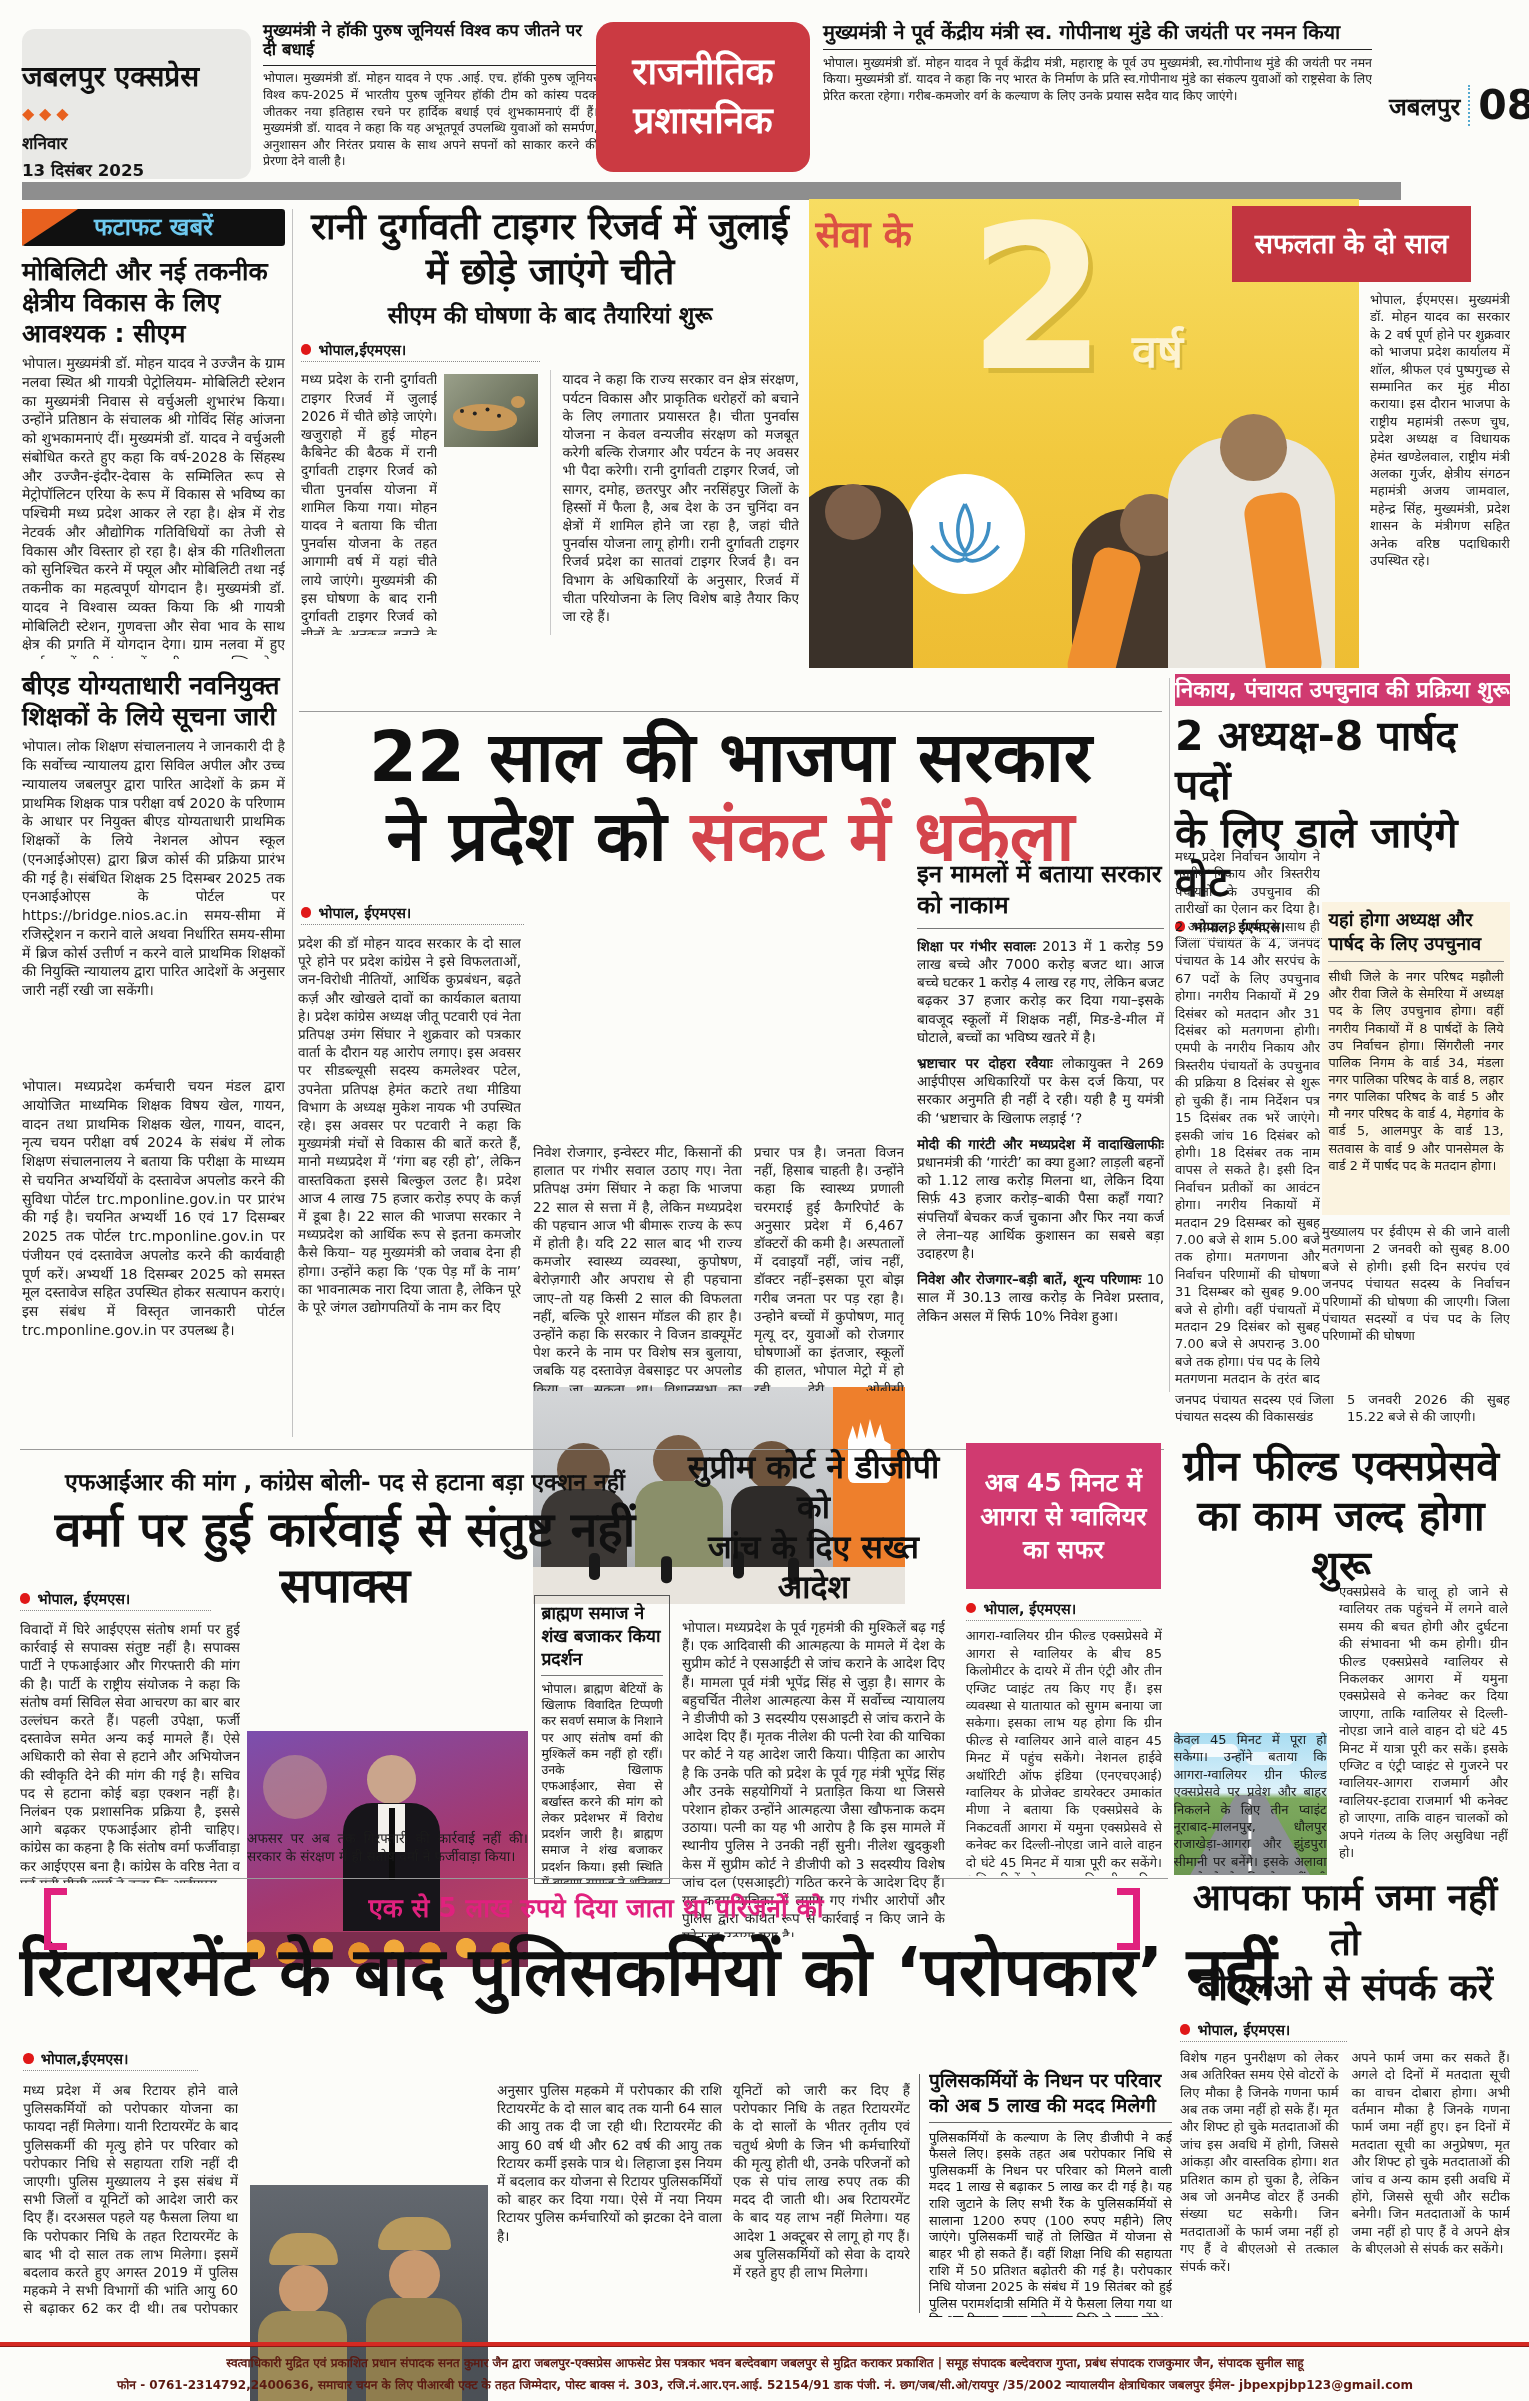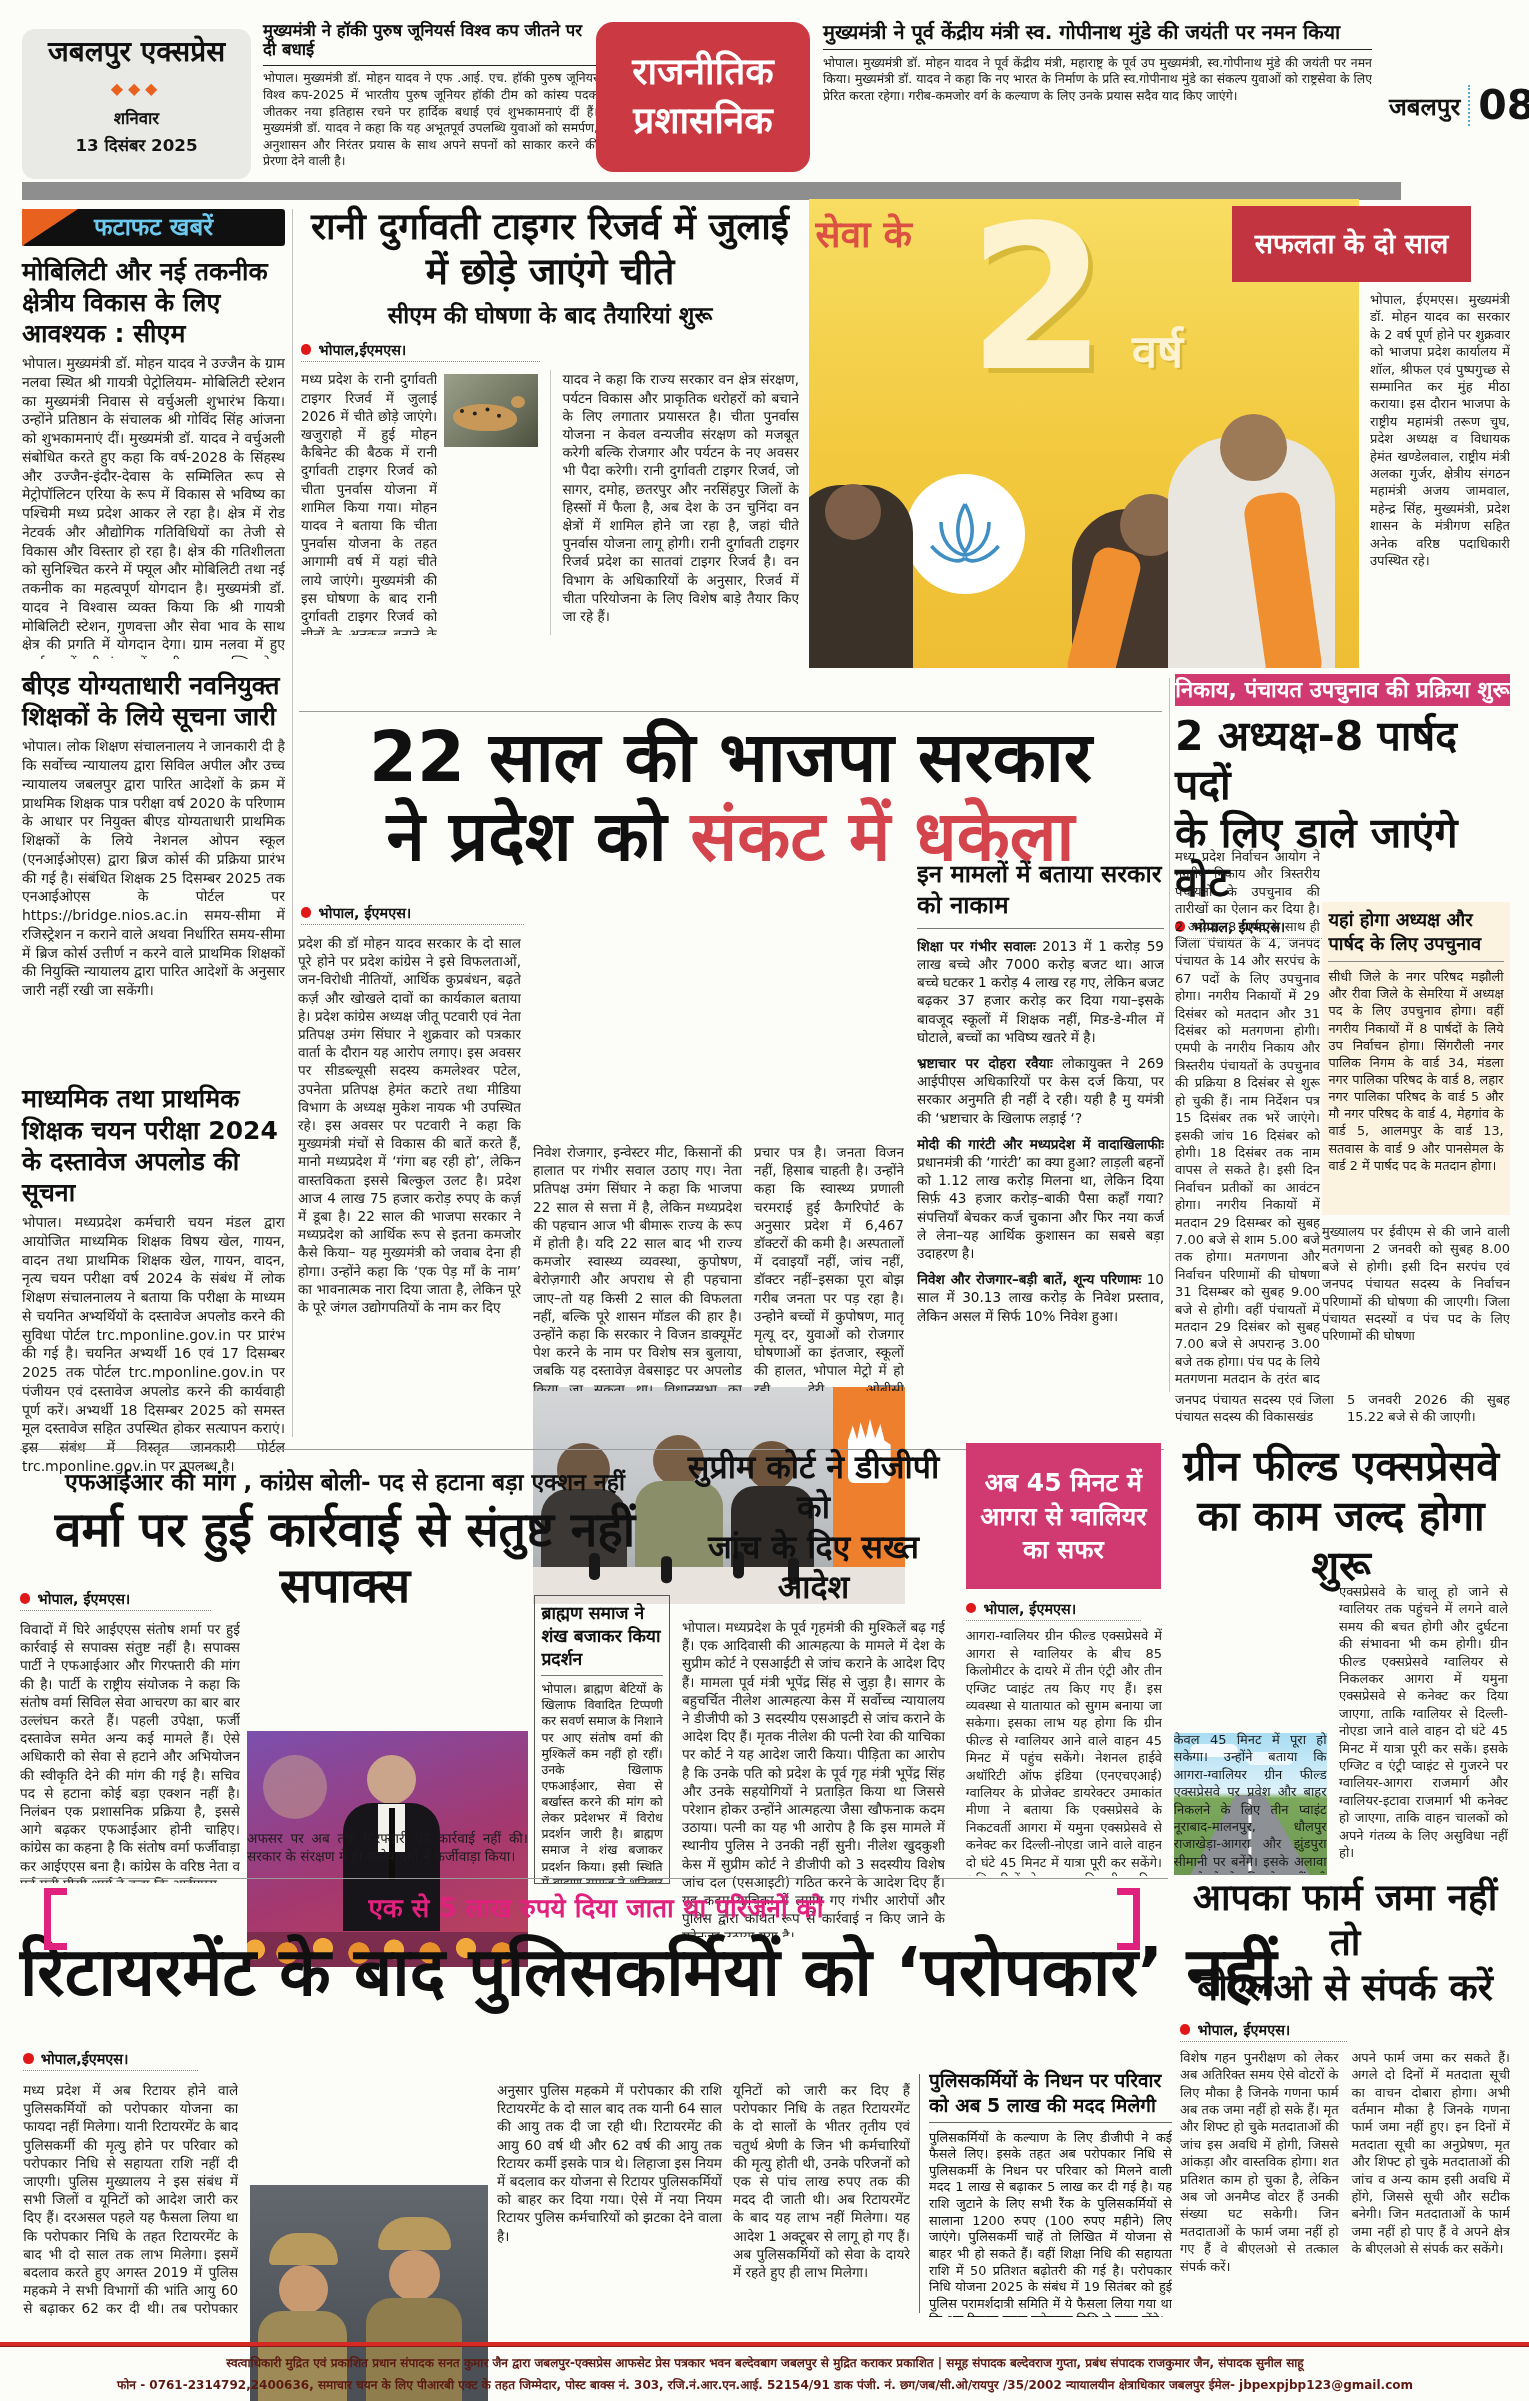--- a/index.html
+++ b/index.html
@@ -20,21 +20,21 @@
   .cols .c{flex:1;}
   .photo{position:relative;overflow:hidden;}
   .boxd-item{margin-bottom:8px;font-size:13.6px;line-height:1.34;text-align:justify;}
   .boxd-item b{font-weight:bold;}
 </style>
 </head>
 <body>
 
 <div class="page">
 
-  <div class="abs" style="left:22px;top:29px;width:229px;height:150px;background:#e9e9e6;border-radius:12.8px;text-align:center;padding-top:7px;box-sizing:border-box;">
+  <div class="abs" style="left:22px;top:29px;width:229px;height:150px;background:#e9e9e6;border-radius:12.8px;text-align:left;padding-top:32px;box-sizing:border-box;">
     <div class="hl" style="font-size:28px;">जबलपुर एक्सप्रेस</div>
     <div style="margin:11px 0 8px 0;color:#e8611f;font-size:16px;letter-spacing:4.8px;">◆◆◆</div>
     <div style="font-weight:bold;font-size:16.7px;">शनिवार</div>
     <div style="font-weight:bold;font-size:16.7px;margin-top:3.2px;">13 दिसंबर 2025</div>
   </div>
 
   <div class="abs" style="left:263px;top:21px;width:335px;height:159px;">
     <div class="hl underlined" style="font-size:16.7px;">मुख्यमंत्री ने हॉकी पुरुष जूनियर्स विश्व कप जीतने पर दी बधाई</div>
     <div class="body-txt" style="margin-top:4.8px;height:120px;font-size:12.4px;">भोपाल। मुख्यमंत्री डॉ. मोहन यादव ने एफ .आई. एच. हॉकी पुरुष जूनियर विश्व कप-2025 में भारतीय पुरुष जूनियर हॉकी टीम को कांस्य पदक जीतकर नया इतिहास रचने पर हार्दिक बधाई एवं शुभकामनाएं दीं हैं। मुख्यमंत्री डॉ. यादव ने कहा कि यह अभूतपूर्व उपलब्धि युवाओं को समर्पण, अनुशासन और निरंतर प्रयास के साथ अपने सपनों को साकार करने की प्रेरणा देने वाली है।</div>
   </div>
@@ -61,21 +61,20 @@
       <div style="position:absolute;left:0;top:0;width:0;height:0;border-top:37px solid #e8611f;border-right:56px solid transparent;"></div>
       <div class="hl" style="color:#6ec9ef;font-size:24px;text-align:center;line-height:37px;">फटाफट खबरें</div>
     </div>
 
     <div class="hl" style="font-size:25px;margin-top:9.6px;line-height:1.25;">मोबिलिटी और नई तकनीक क्षेत्रीय विकास के लिए आवश्यक : सीएम</div>
     <div class="body-txt" style="height:305px;font-size:14px;margin-top:4.8px;">भोपाल। मुख्यमंत्री डॉ. मोहन यादव ने उज्जैन के ग्राम नलवा स्थित श्री गायत्री पेट्रोलियम- मोबिलिटी स्टेशन का मुख्यमंत्री निवास से वर्चुअली शुभारंभ किया। उन्होंने प्रतिष्ठान के संचालक श्री गोविंद सिंह आंजना को शुभकामनाएं दीं। मुख्यमंत्री डॉ. यादव ने वर्चुअली संबोधित करते हुए कहा कि वर्ष-2028 के सिंहस्थ और उज्जैन-इंदौर-देवास के सम्मिलित रूप से मेट्रोपॉलिटन एरिया के रूप में विकास से भविष्य का पश्चिमी मध्य प्रदेश आकर ले रहा है। क्षेत्र में रोड नेटवर्क और औद्योगिक गतिविधियों का तेजी से विकास और विस्तार हो रहा है। क्षेत्र की गतिशीलता को सुनिश्चित करने में फ्यूल और मोबिलिटी तथा नई तकनीक का महत्वपूर्ण योगदान है। मुख्यमंत्री डॉ. यादव ने विश्वास व्यक्त किया कि श्री गायत्री मोबिलिटी स्टेशन, गुणवत्ता और सेवा भाव के साथ क्षेत्र की प्रगति में योगदान देगा। ग्राम नलवा में हुए कार्यक्रम में बड़ी संख्या में स्थानीय जन उपस्थित थे।</div>
 
     <div class="hl" style="font-size:25px;margin-top:11px;line-height:1.25;">बीएड योग्यताधारी नवनियुक्त शिक्षकों के लिये सूचना जारी</div>
     <div class="body-txt" style="height:335px;font-size:14px;margin-top:4.8px;">भोपाल। लोक शिक्षण संचालनालय ने जानकारी दी है कि सर्वोच्च न्यायालय द्वारा सिविल अपील और उच्च न्यायालय जबलपुर द्वारा पारित आदेशों के क्रम में प्राथमिक शिक्षक पात्र परीक्षा वर्ष 2020 के परिणाम के आधार पर नियुक्त बीएड योग्यताधारी प्राथमिक शिक्षकों के लिये नेशनल ओपन स्कूल (एनआईओएस) द्वारा ब्रिज कोर्स की प्रक्रिया प्रारंभ की गई है। संबंधित शिक्षक 25 दिसम्बर 2025 तक एनआईओएस के पोर्टल पर https://bridge.nios.ac.in समय-सीमा में रजिस्ट्रेशन न कराने वाले अथवा निर्धारित समय-सीमा में ब्रिज कोर्स उत्तीर्ण न करने वाले प्राथमिक शिक्षकों की नियुक्ति न्यायालय द्वारा पारित आदेशों के अनुसार जारी नहीं रखी जा सकेंगी।</div>
 
-    <div class="hl" style="font-size:25px;margin-top:11px;line-height:1.25;">माध्यमिक तथा प्राथमिक शिक्षक चयन परीक्षा 2024 के दस्तावेज अपलोड की सूचना</div>
     <div class="body-txt" style="height:263px;font-size:14px;margin-top:4.8px;">भोपाल। मध्यप्रदेश कर्मचारी चयन मंडल द्वारा आयोजित माध्यमिक शिक्षक विषय खेल, गायन, वादन तथा प्राथमिक शिक्षक खेल, गायन, वादन, नृत्य चयन परीक्षा वर्ष 2024 के संबंध में लोक शिक्षण संचालनालय ने बताया कि परीक्षा के माध्यम से चयनित अभ्यर्थियों के दस्तावेज अपलोड करने की सुविधा पोर्टल trc.mponline.gov.in पर प्रारंभ की गई है। चयनित अभ्यर्थी 16 एवं 17 दिसम्बर 2025 तक पोर्टल trc.mponline.gov.in पर पंजीयन एवं दस्तावेज अपलोड करने की कार्यवाही पूर्ण करें। अभ्यर्थी 18 दिसम्बर 2025 को समस्त मूल दस्तावेज सहित उपस्थित होकर सत्यापन कराएं। इस संबंध में विस्तृत जानकारी पोर्टल trc.mponline.gov.in पर उपलब्ध है।</div>
   </div>
 
   <div class="abs vrule" style="left:292px;top:209px;height:1228px;"></div>
 
   <div class="abs" style="left:301px;top:204px;width:498px;height:464px;">
     <div class="hl center" style="font-size:37px;line-height:1.22;">
       <span>रानी दुर्गावती टाइगर रिजर्व में जुलाई में छोड़े जाएंगे चीते</span>
     </div>
     <div class="hl center" style="font-size:23px;margin-top:8px;">सीएम की घोषणा के बाद तैयारियां शुरू</div>

